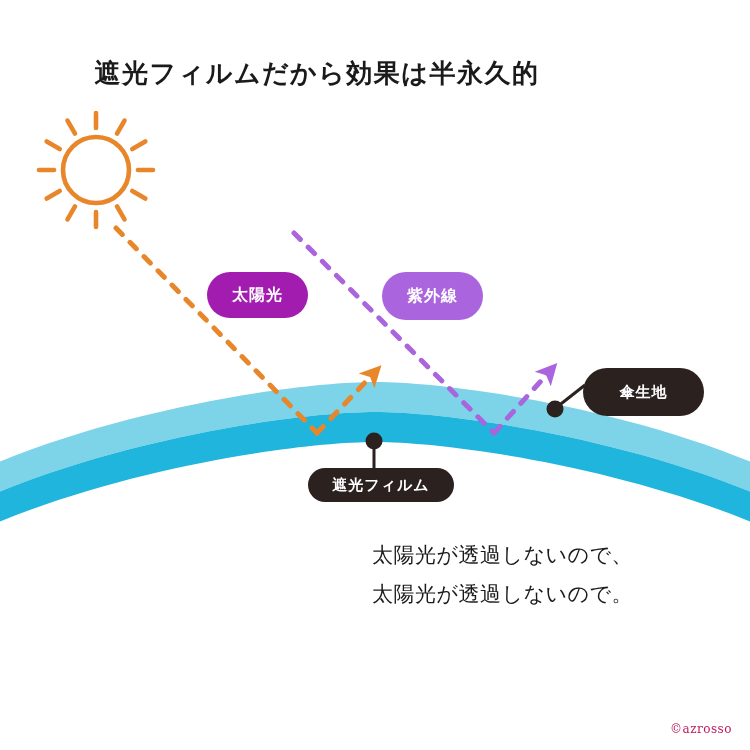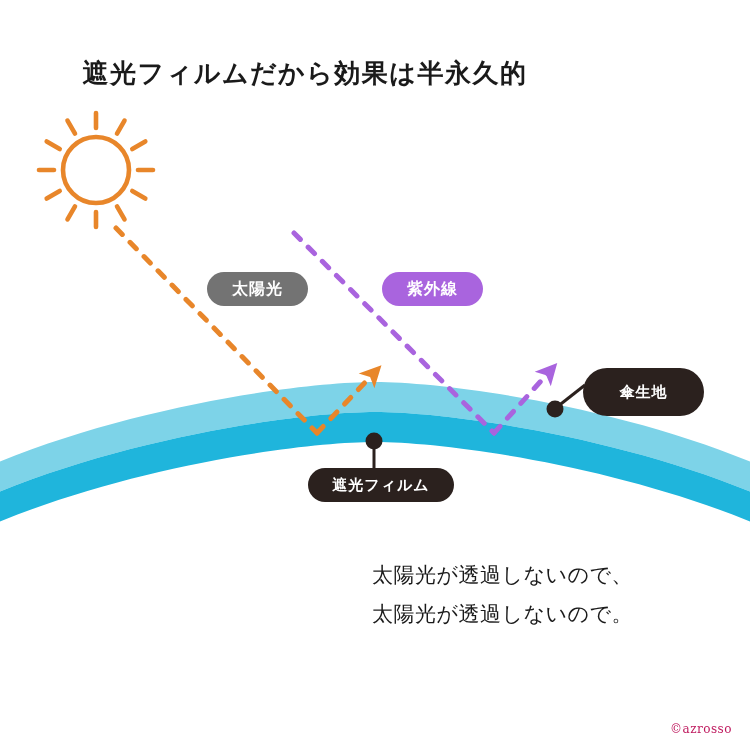--- a/index.html
+++ b/index.html
@@ -13,21 +13,21 @@
     width: 750px;
     height: 750px;
     background: #ffffff;
     overflow: hidden;
     font-family: "Liberation Sans", "DejaVu Sans", sans-serif;
   }
 
   
   .title {
     position: absolute;
-    left: 0;
+    left: 12px;
     top: 56px;
     width: 610px;
     text-align: center;
     font-family: "DejaVu Sans", "Liberation Sans", sans-serif;
     font-size: 26px;
     font-weight: 700;
     letter-spacing: 1.5px;
     color: #1a1a1a;
     white-space: nowrap;
   }
@@ -51,30 +51,30 @@
     color: #ffffff;
     font-family: "DejaVu Sans", "Liberation Sans", sans-serif;
     font-weight: 700;
     white-space: nowrap;
     box-sizing: border-box;
   }
   .pill-sun {
     left: 207px;
     top: 272px;
     width: 101px;
-    height: 34px;
-    background: #737373;
+    height: 46px;
+    background: #a21caf;
     font-size: 16px;
     letter-spacing: 1px;
   }
   .pill-uv {
     left: 382px;
     top: 272px;
     width: 101px;
-    height: 34px;
+    height: 48px;
     background: #A964DE;
     font-size: 16px;
     letter-spacing: 1px;
   }
   .pill-dark {
     background: #2b211e;
     font-size: 15px;
     letter-spacing: 1px;
   }
   .pill-fabric {
@@ -87,21 +87,21 @@
     left: 308px;
     top: 468px;
     width: 146px;
     height: 34px;
   }
 
   
   .desc {
     position: absolute;
     left: 372px;
-    top: 556px;
+    top: 536px;
     font-family: "DejaVu Serif", "Liberation Serif", serif;
     font-size: 21px;
     line-height: 39px;
     color: #1a1a1a;
     letter-spacing: 0.5px;
     white-space: nowrap;
   }
   .desc div { display: block; }
 
   

